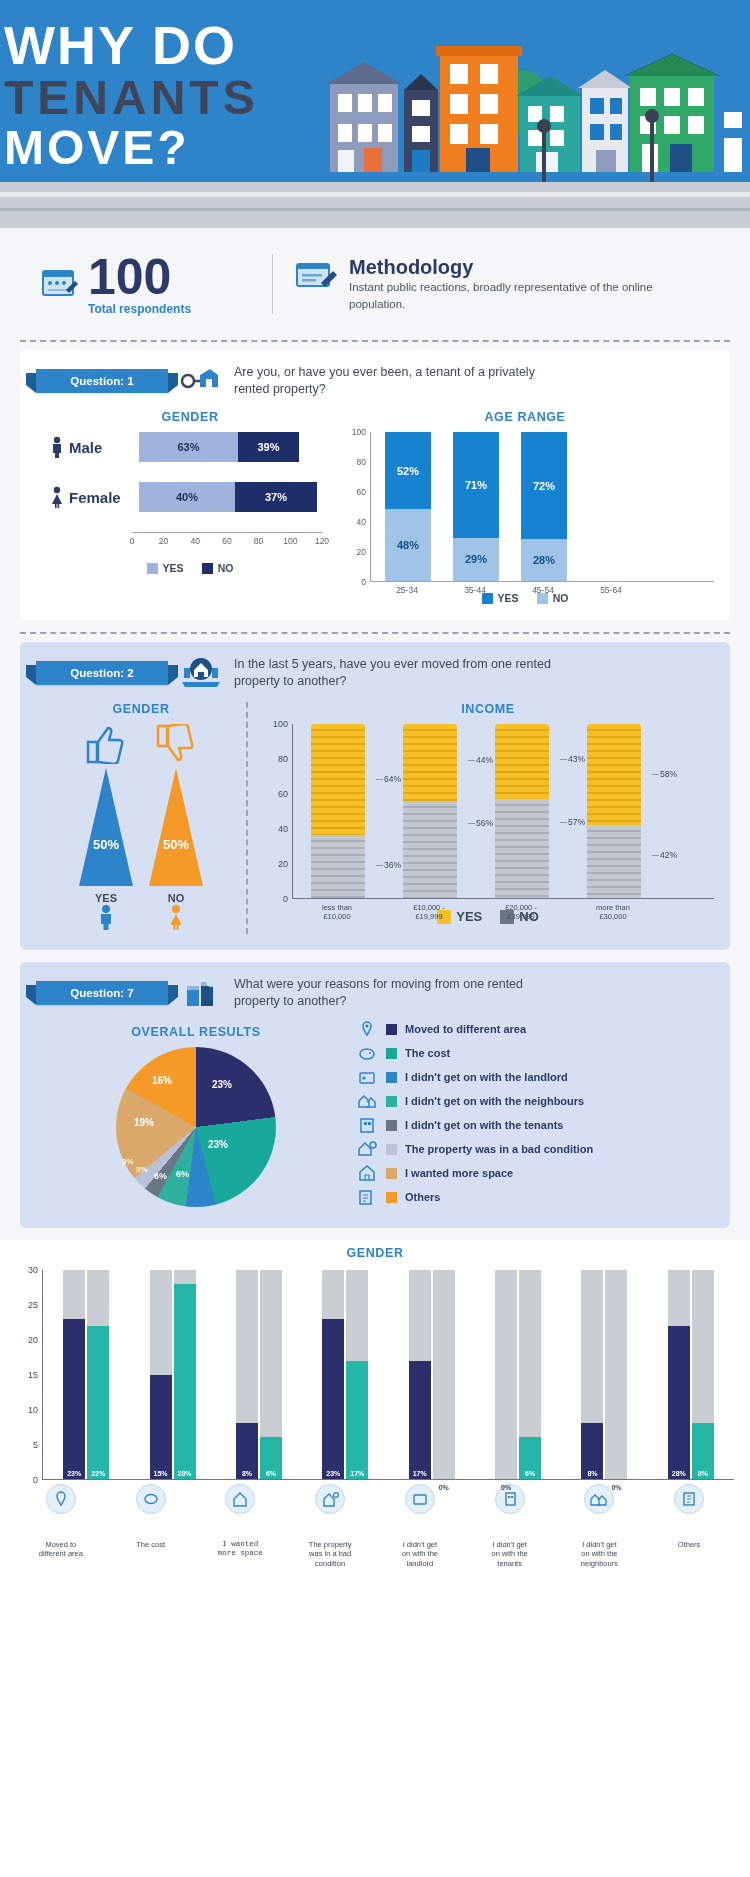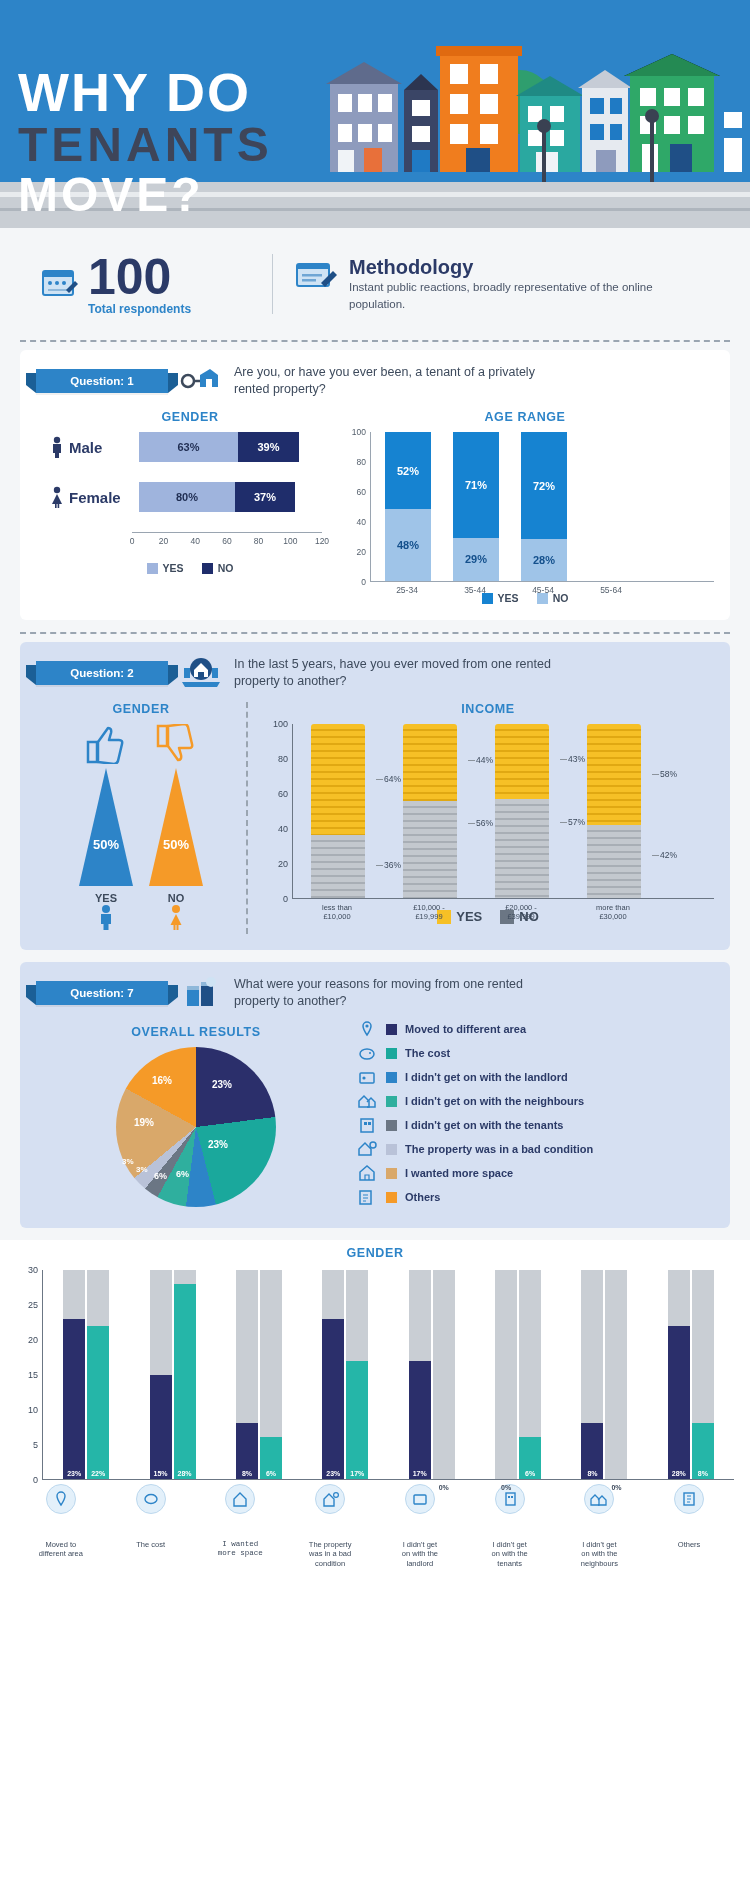--- a/index.html
+++ b/index.html
@@ -13,23 +13,22 @@
 
   
   .header {
     position: relative;
     height: 228px;
     background: #2d84c8;
     overflow: hidden;
   }
   .header-title {
     position: absolute;
-    left: 18px; top: 18px;
+    left: 4px; top: 18px;
     z-index: 5;
-    margin-top: 47px;
   }
   .header-title .l1 {
     font-size: 54px; font-weight: bold; color: #ffffff;
     letter-spacing: 2px; line-height: 1.02;
   }
   .header-title .l2 {
     font-size: 48px; font-weight: bold; color: #3e4559;
     letter-spacing: 4px; line-height: 1.05;
   }
   .header-title .l3 {
@@ -352,22 +351,22 @@
           <div class="hbar-label">
             <svg width="12" height="22" viewBox="0 0 12 22">
               <circle cx="6" cy="4" r="3.2" fill="#2b3a67"></circle>
               <path d="M6 8 L11 18 H1 Z" fill="#2b3a67"></path>
               <rect x="4" y="18" width="1.6" height="4" fill="#2b3a67"></rect>
               <rect x="6.6" y="18" width="1.6" height="4" fill="#2b3a67"></rect>
             </svg>
             <span>Female</span>
           </div>
           <div class="hbar-track">
-            <div class="hbar-yes" style="width:96px">80%</div>
-            <div class="hbar-no" style="width:60px">37%</div>
+            <div class="hbar-yes" style="width:96px">40%</div>
+            <div class="hbar-no" style="width:82px">37%</div>
           </div>
         </div>
 
         <div class="axis-h">
           <span style="left:0%">0</span>
           <span style="left:16.6%">20</span>
           <span style="left:33.3%">40</span>
           <span style="left:50%">60</span>
           <span style="left:66.6%">80</span>
           <span style="left:83.3%">100</span>

